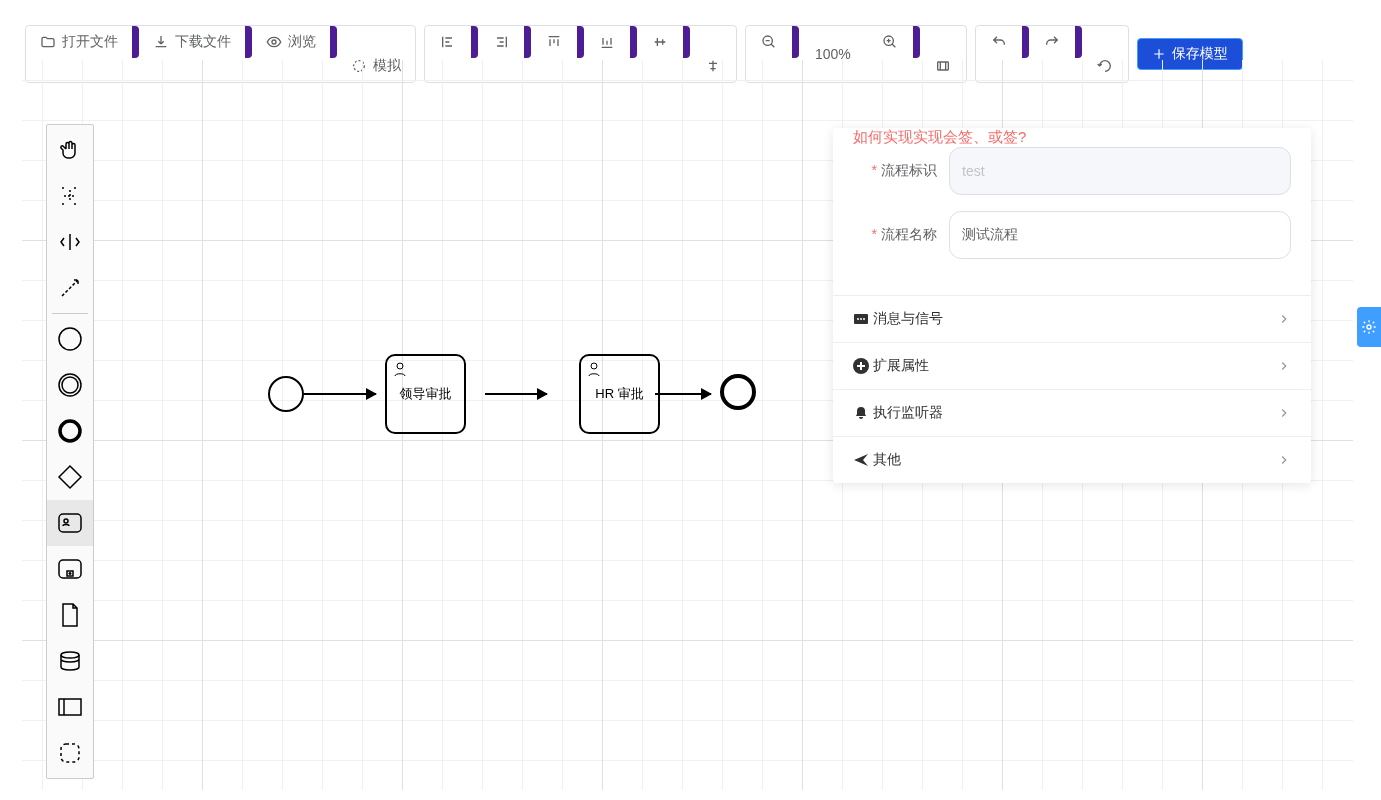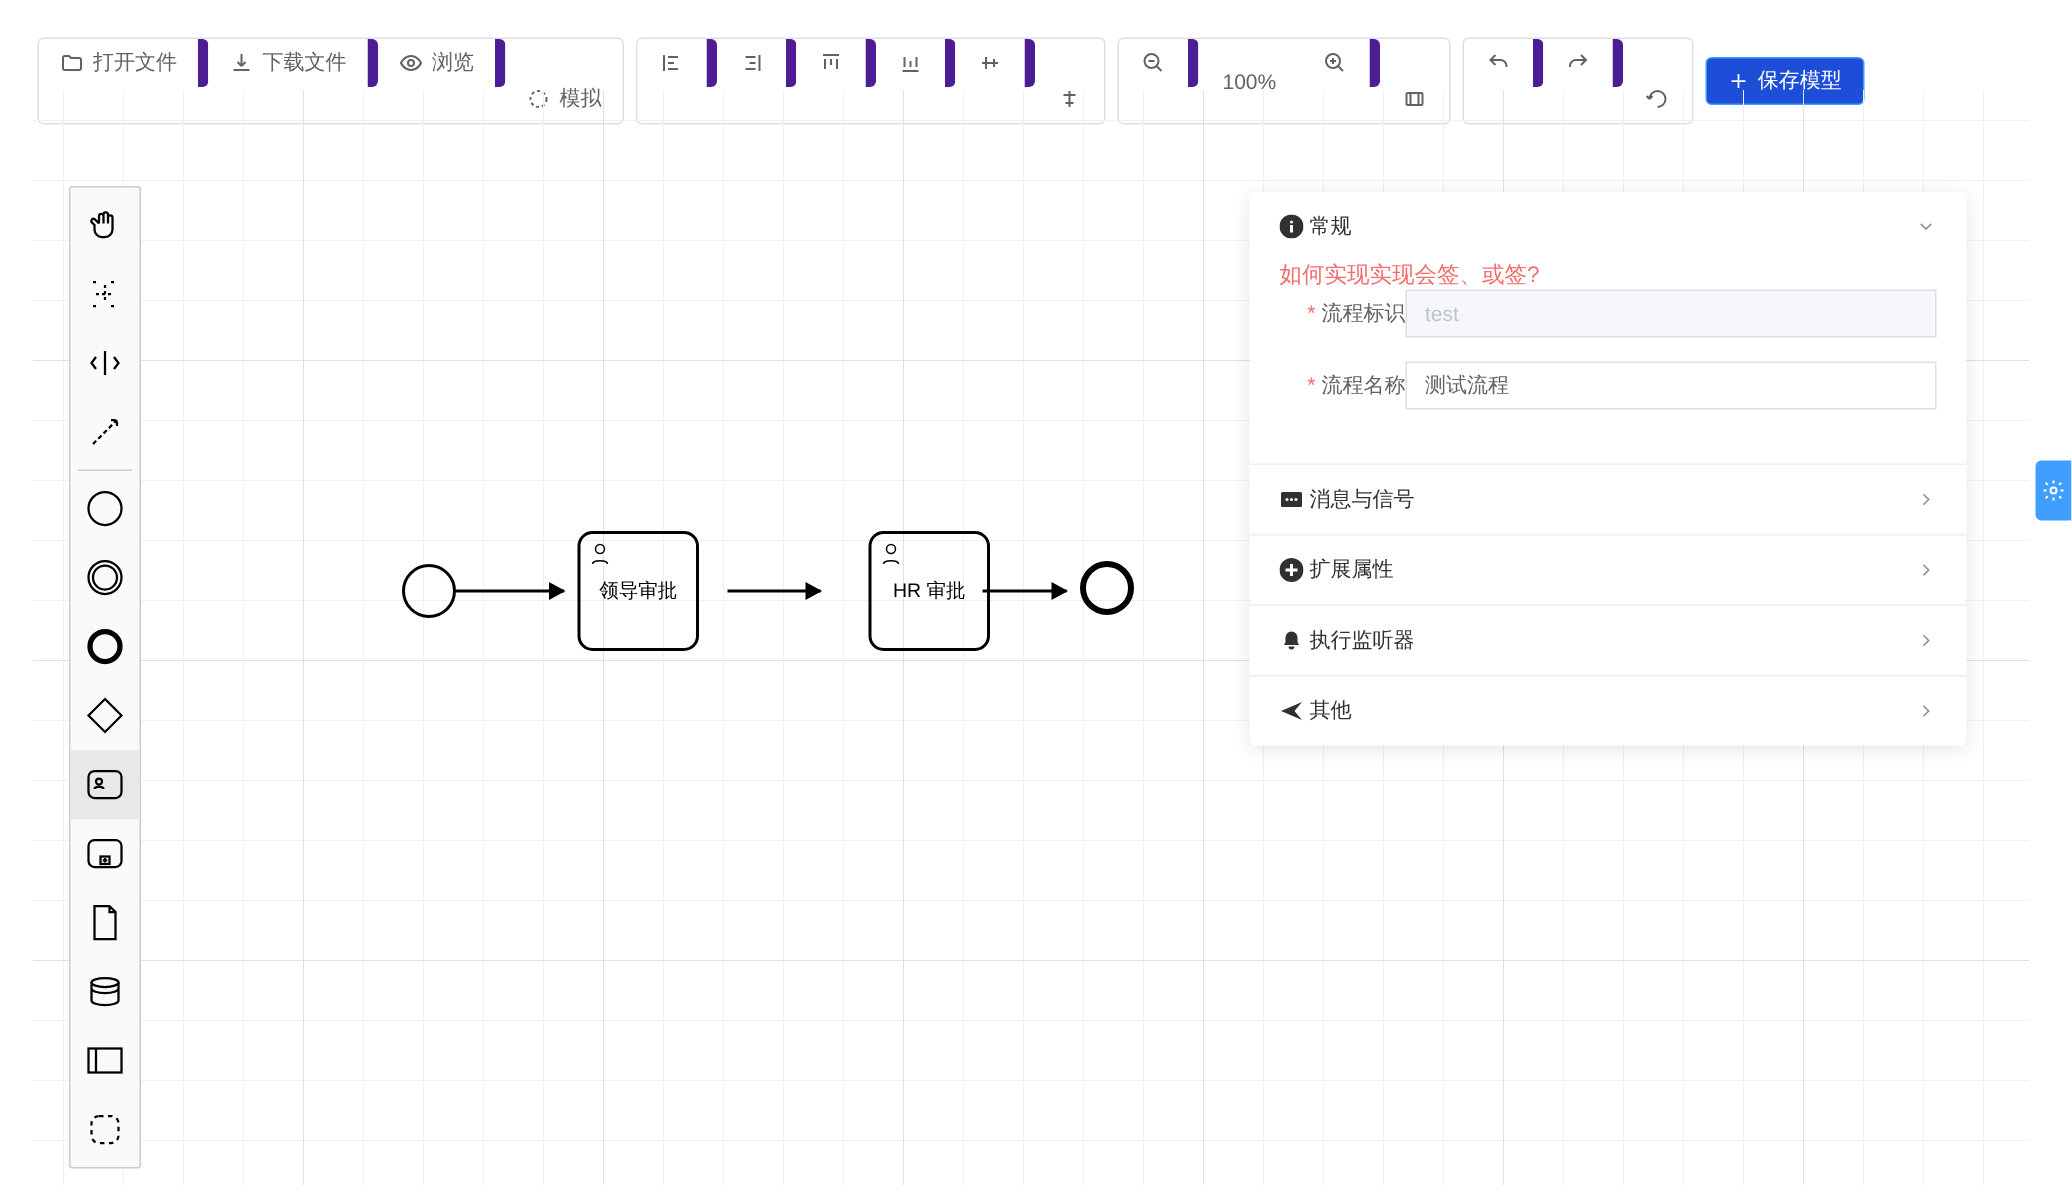--- a/index.html
+++ b/index.html
@@ -30,24 +30,24 @@
 .flow-arrow::after { content: ''; position: absolute; right: -1px; top: -5px; border-left: 11px solid #000; border-top: 6px solid transparent; border-bottom: 6px solid transparent; }
 
 .panel { position: absolute; right: 42px; top: 68px; width: 478px; background: #fff; box-shadow: 0 2px 12px rgba(0,0,0,0.1); border-radius: 4px; }
 .panel-section { border-bottom: 1px solid #ebeef5; }
 .panel-section:last-child { border-bottom: none; }
 .panel-header { display: flex; align-items: center; justify-content: space-between; padding: 14px 20px; cursor: pointer; font-size: 14px; color: #303133; }
 .panel-header-left { display: flex; align-items: center; gap: 4px; }
 .panel-body { padding: 0 20px 20px 20px; }
 
 .hint { color: #f56c6c; font-size: 15px; }
-.form-row { display: flex; align-items: center; margin-bottom: 16px; }
+.form-row { display: flex; align-items: center; gap: 12px; margin-bottom: 16px; }
 .form-label { width: 84px; text-align: right; font-size: 14px; color: #606266; }
 .form-label .req { color: #f56c6c; margin-right: 4px; }
-.form-input { flex: 1; height: 32px; border: 1px solid #dcdfe6; border-radius: 0; padding: 0 12px; font-size: 14px; color: #606266; }
+.form-input { flex: 1; height: 48px; border: 1px solid #dcdfe6; border-radius: 12px; padding: 0 12px; font-size: 14px; color: #606266; }
 .form-input:disabled { background: #f5f7fa; color: #c0c4cc; cursor: not-allowed; }
 
 .side-tab { position: absolute; right: 0; top: 307px; width: 24px; height: 40px; background: #409eff; border-radius: 4px 0 0 4px; display: flex; align-items: center; justify-content: center; cursor: pointer; }
 
 svg { display: block; }
 </style>
 </head>
 <body>
 
 <div class="toolbar">
@@ -260,32 +260,20 @@
           <path d="M3 15c0-3 10-3 10 0"></path>
         </svg>
       <span>HR 审批</span>
     </div>
     <div class="flow-arrow" style="left:633px; top:333px; width:56px;"></div>
     <div class="end-event" style="left:698px; top:314px;"></div>
   </div>
 
   <div class="panel">
     <div class="panel-section">
-      <div class="panel-header">
-        <div class="panel-header-left">
-          <svg width="16" height="16" viewBox="0 0 16 16" fill="#303133">
-              <circle cx="8" cy="8" r="8"></circle>
-              <path d="M8 4a1 1 0 110 2 1 1 0 010-2zM7 7h2v5H7z" fill="#fff"></path>
-            </svg>
-          <span>常规</span>
-        </div>
-        <svg width="14" height="14" viewBox="0 0 24 24" fill="none" stroke="#909399" stroke-width="2">
-            <path d="M6 9l6 6 6-6"></path>
-          </svg>
-      </div>
       <div class="panel-body">
         <div class="hint">如何实现实现会签、或签?</div>
         <div class="form-row">
           <label class="form-label"><span class="req">*</span><span>流程标识</span></label>
           <input class="form-input" disabled="" value="test" style="">
         </div>
         <div class="form-row">
           <label class="form-label"><span class="req">*</span><span>流程名称</span></label>
           <input class="form-input" value="测试流程" style="">
         </div>

